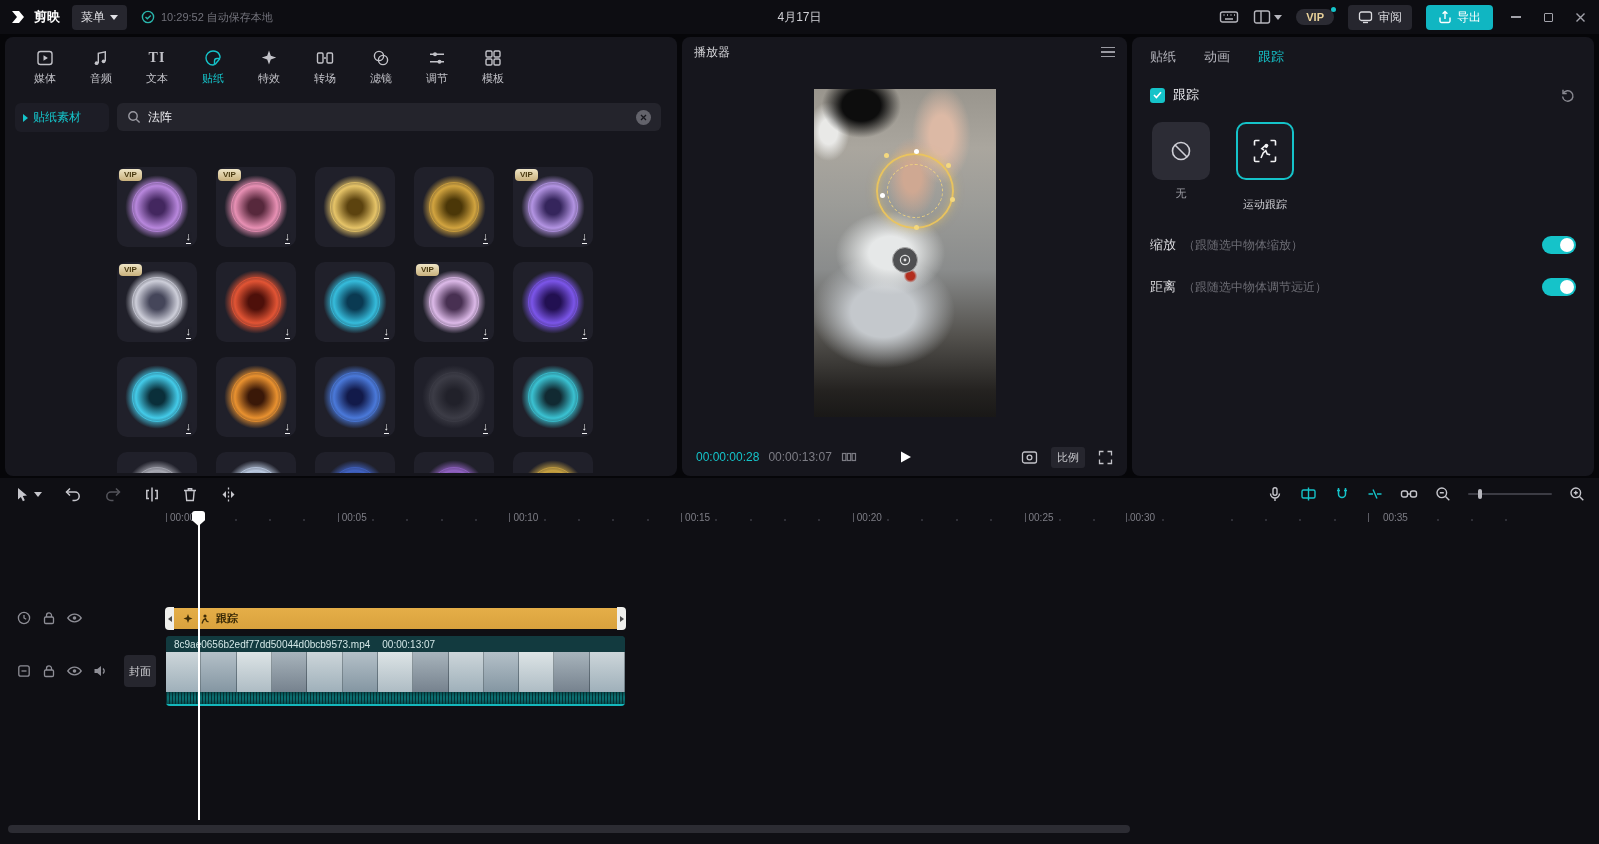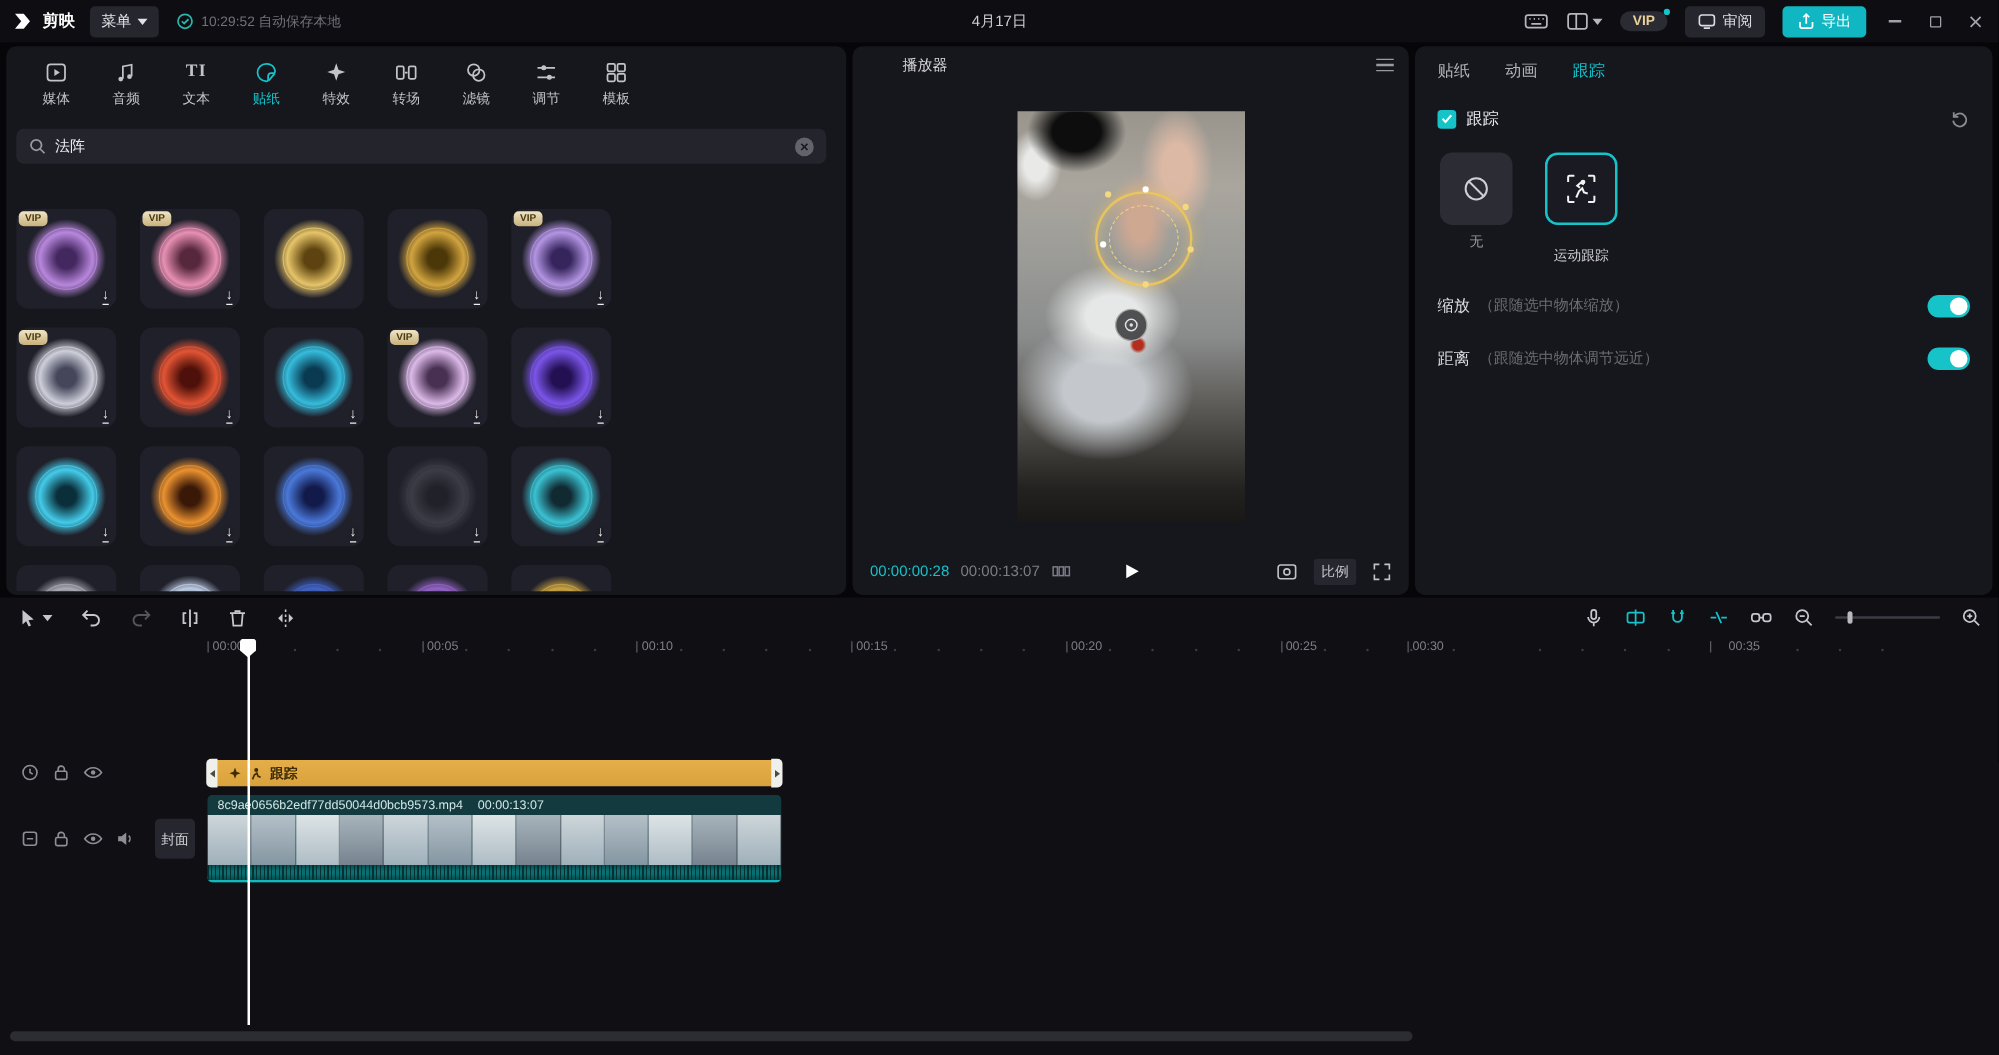--- a/index.html
+++ b/index.html
@@ -54,21 +54,21 @@
   .clear-btn{width:15px;height:15px;border-radius:50%;background:#63636b;display:flex;align-items:center;justify-content:center;cursor:pointer;flex:none;}
   .sticker-grid{margin-top:36px;display:grid;grid-template-columns:repeat(5,80px);gap:15px 19px;height:306px;overflow:hidden;}
   .thumb{width:80px;height:80px;background:#20202a;border-radius:10px;position:relative;cursor:pointer;}
   .thumb-art{position:absolute;inset:6px;border-radius:8px;}
   .thumb-ring{position:absolute;left:15px;top:15px;width:50px;height:50px;border:1.5px solid #888;border-radius:50%;opacity:.8;}
   .vip-badge{position:absolute;top:2px;left:2px;font-size:8px;font-weight:bold;color:#4a3a10;background:linear-gradient(180deg,#efe5c6,#c9b17c);padding:2px 5px;border-radius:4px;line-height:1;}
   .dl{position:absolute;right:6px;bottom:3px;font-size:11px;line-height:1;color:#f0f0f2;border-bottom:1.5px solid #f0f0f2;padding-bottom:1px;text-shadow:0 0 3px rgba(0,0,0,.8);cursor:pointer;}
 
   
   .player-panel{flex:1;min-width:0;display:flex;flex-direction:column;}
-  .pl-header{height:30px;flex:none;display:flex;align-items:center;padding:0 12px;font-size:12px;color:#d6d6da;margin-left:28px;}
+  .pl-header{height:30px;flex:none;display:flex;align-items:center;padding:0 12px;font-size:12px;color:#d6d6da;}
   .pl-menu{margin-left:auto;display:flex;flex-direction:column;gap:3px;cursor:pointer;}
   .pl-menu i{width:14px;height:1.5px;background:#9a9aa2;display:block;}
   .stage{flex:1;position:relative;display:flex;align-items:center;justify-content:center;min-height:0;}
   .video{width:182px;height:328px;position:relative;flex:none;background:
     radial-gradient(55px 45px at 26% 5%, #0d0d0d 35%, rgba(13,13,13,0) 72%),
     radial-gradient(30px 42px at 8% 13%, #e9e9e7 30%, rgba(233,233,231,0) 70%),
     radial-gradient(42px 70px at 70% 14%, #dcb9a5 28%, rgba(220,185,165,0) 70%),
     radial-gradient(36px 58px at 54% 27%, #cfa892 25%, rgba(207,168,146,0) 70%),
     radial-gradient(9px 9px at 53% 57%, #b32e1e 45%, rgba(179,46,30,0) 75%),
     radial-gradient(72px 55px at 42% 50%, #e6e8e8 30%, rgba(230,232,232,0) 76%),
@@ -99,21 +99,21 @@
   .option-cards{display:flex;gap:22px;margin-top:18px;}
   .opt{width:62px;display:flex;flex-direction:column;align-items:center;cursor:pointer;}
   .opt-card{width:58px;height:58px;border-radius:10px;background:#2c2c35;display:flex;align-items:center;justify-content:center;color:#cfcfd6;}
   .opt.selected .opt-card{background:#1a1a22;border:2px solid var(--accent);color:#f2f2f4;}
   .opt-label{margin-top:6px;font-size:11px;color:#9a9aa2;text-align:center;white-space:nowrap;}
   .opt.selected .opt-label{color:#cfcfd4;margin-top:17px;}
   .dir-row{display:flex;align-items:center;margin-top:28px;}
   .rp-label{font-size:13px;color:#dcdce0;flex:none;}
   .select{margin-left:30px;flex:1;height:30px;background:#22222b;border:1px solid #35353f;border-radius:6px;display:flex;align-items:center;padding:0 11px;font-size:12px;color:#dcdce0;cursor:pointer;}
   .select .caret-down{margin-left:auto;color:#8a8a92;}
-  .toggle-row{display:flex;align-items:flex-start;margin-top:24px;}
+  .toggle-row{display:flex;align-items:flex-end;margin-top:24px;}
   .t-hint{font-size:12px;color:#6c6c74;margin-left:7px;}
   .toggle{margin-left:auto;width:34px;height:18px;border-radius:9px;background:var(--accent);position:relative;cursor:pointer;flex:none;}
   .toggle::after{content:"";position:absolute;right:2px;top:2px;width:14px;height:14px;border-radius:50%;background:#fff;}
   .rp-footer{flex:none;height:46px;border-top:1px solid #24242c;display:flex;align-items:center;justify-content:flex-end;padding:0 16px;}
   .retrack-btn{background:#26262e;border:none;color:#70707a;font-size:12px;padding:7px 16px;border-radius:6px;font-family:inherit;}
 
   
   .timeline{position:relative;height:366px;flex:1;background:#0f0f14;}
   .tl-toolbar{position:absolute;top:0;left:0;right:0;height:32px;display:flex;align-items:center;padding:0 14px;color:#c6c6cc;}
   .tl-left{display:flex;align-items:center;gap:22px;}
@@ -311,20 +311,26 @@
                 <rect x="11" y="3" width="6" height="6" rx="1.2" fill="none" stroke="currentColor" stroke-width="1.4"></rect>
                 <rect x="3" y="11" width="6" height="6" rx="1.2" fill="none" stroke="currentColor" stroke-width="1.4"></rect>
                 <rect x="11" y="11" width="6" height="6" rx="1.2" fill="none" stroke="currentColor" stroke-width="1.4"></rect>
               </svg>
             </span>
           <span class="tlabel">模板</span>
         </div>
       </div>
 
       <div class="lp-body">
+        <div class="cat-col">
+          <div class="cat-item">
+            <i class="caret-right"></i>
+            <span>贴纸素材</span>
+          </div>
+        </div>
         <div class="lp-main">
           <div class="searchbar">
             <span>
               <svg class="svgi" width="14" height="14" viewBox="0 0 14 14">
                   <circle cx="6" cy="6" r="4.2" fill="none" stroke="#9a9aa2" stroke-width="1.4"></circle>
                   <path d="M9.2 9.2L12.6 12.6" stroke="#9a9aa2" stroke-width="1.4"></path>
                 </svg>
             </span>
             <span class="search-text">法阵</span>
             <span class="clear-btn">

